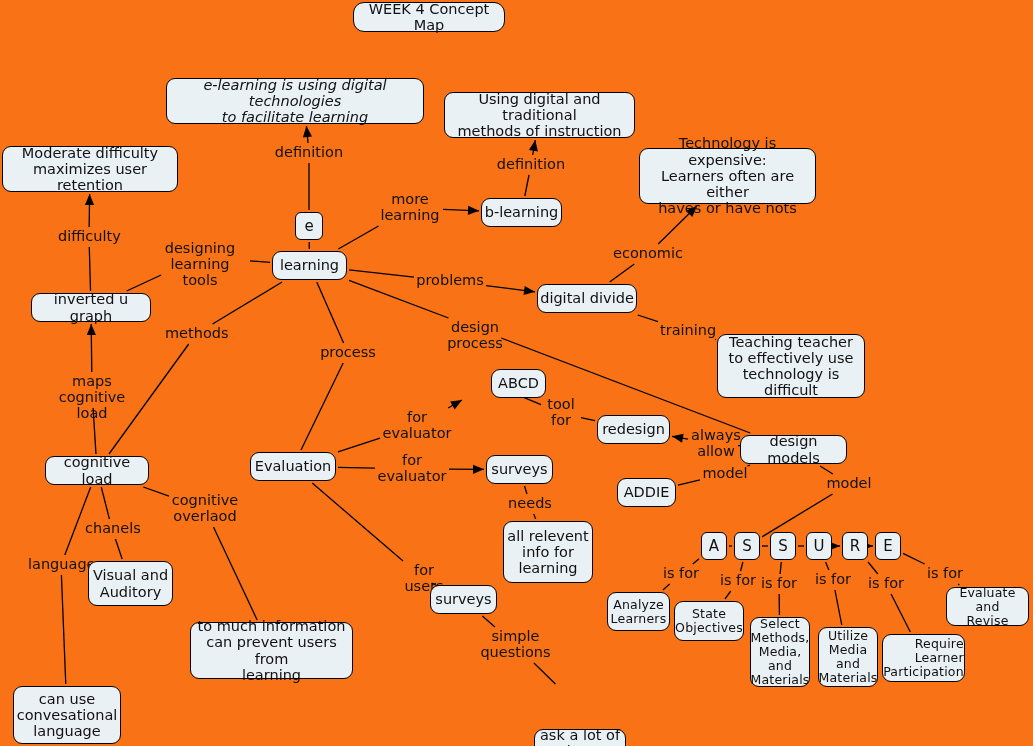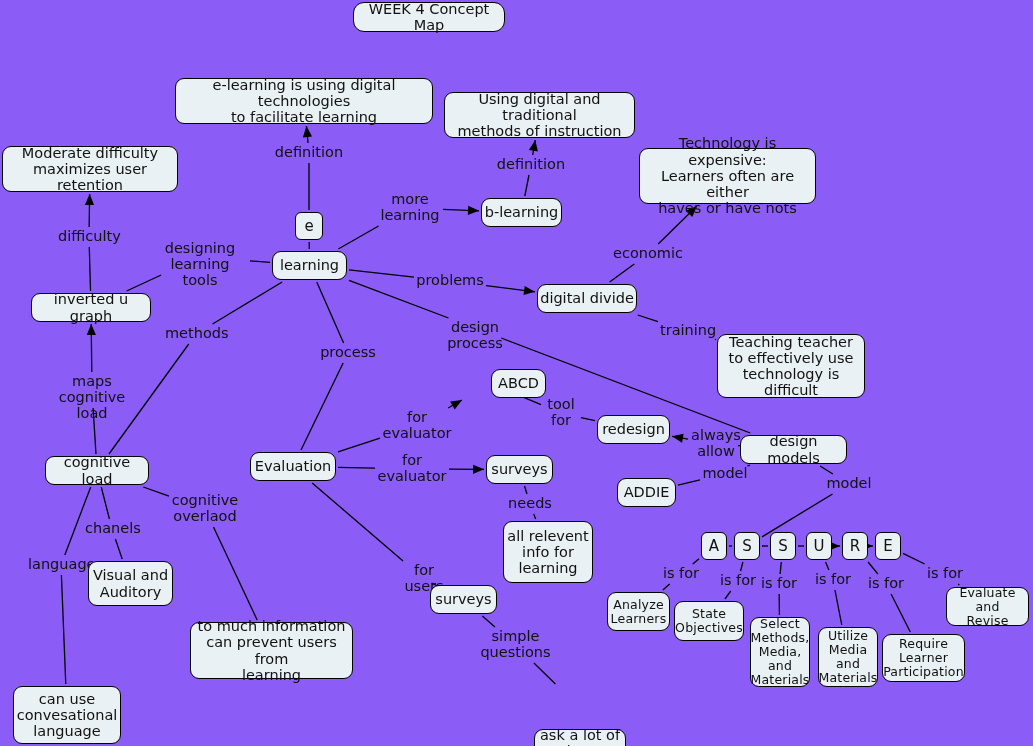--- a/index.html
+++ b/index.html
@@ -4,21 +4,21 @@
 <style>
   html, body {
     margin: 0;
     padding: 0;
     background: #ffffff;
   }
   #canvas {
     position: relative;
     width: 1033px;
     height: 746px;
-    background: #8b5cf6;
+    background: #f97316;
     font-family: "DejaVu Sans", sans-serif;
     overflow: hidden;
   }
   #edges {
     position: absolute;
     left: 0; top: 0;
     width: 1033px;
     height: 746px;
     pointer-events: none;
   }
@@ -137,21 +137,21 @@
       <line x1="958.0769230769231" y1="584" x2="959.3846153846154" y2="585" stroke="#000" stroke-width="1.3"></line>
       <line x1="729" y1="546" x2="732" y2="546" stroke="#000" stroke-width="1.3"></line>
       <line x1="762" y1="546" x2="768" y2="546" stroke="#000" stroke-width="1.3"></line>
       <line x1="798" y1="546" x2="804" y2="546" stroke="#000" stroke-width="1.3"></line>
       <line x1="834" y1="546" x2="840" y2="546" stroke="#000" stroke-width="1.3"></line>
       <polygon points="840,546 829,541.4 829,550.6" fill="#000"></polygon>
       <line x1="870" y1="546" x2="873" y2="546" stroke="#000" stroke-width="1.3"></line>
       <polygon points="873,546 862,541.4 862,550.6" fill="#000"></polygon>
     </svg>
 <div class="node title" style="left: 353px; top: 2px; width: 152px; height: 30px;">WEEK 4 Concept Map</div>
-    <div class="node std" style="left: 175px; top: 78px; width: 258px; height: 46px;">e-learning is using digital technologies
+    <div class="node std" style="left: 166px; top: 78px; width: 258px; height: 46px; font-style: italic;">e-learning is using digital technologies
 to facilitate learning</div>
     <div class="node std" style="left: 444px; top: 92px; width: 191px; height: 46px;">Using digital and traditional
 methods of instruction</div>
     <div class="node std" style="left: 639px; top: 148px; width: 177px; height: 56px;">Technology is expensive:
 Learners often are either
 haves or have nots</div>
     <div class="node std" style="left: 2px; top: 146px; width: 176px; height: 46px;">Moderate difficulty
 maximizes user retention</div>
     <div class="node tiny" style="left: 295px; top: 212px; width: 28px; height: 28px;">e</div>
     <div class="node std" style="left: 481px; top: 198px; width: 81px; height: 29px;">b-learning</div>
@@ -191,21 +191,21 @@
 learning</div>
     <div class="node small" style="left: 750px; top: 617px; width: 60px; height: 70px;">Select
 Methods,
 Media,
 and
 Materials</div>
     <div class="node small" style="left: 818px; top: 627px; width: 60px; height: 60px;">Utilize
 Media
 and
 Materials</div>
-    <div class="node small" style="left: 882px; top: 634px; width: 83px; height: 48px;">Require
+    <div class="node small" style="left: 882px; top: 634px; width: 83px; height: 48px; text-align: right;">Require
 Learner
 Participation</div>
     <div class="node std" style="left: 534px; top: 709px; width: 92px; height: 28px; margin-top: 20px;">ask a lot of
 them</div>
     <div class="node std" style="left: 13px; top: 686px; width: 108px; height: 58px;">can use
 convesational
 language</div>
     <div class="edge-label" style="left: 274px; top: 145px; width: 70px;">definition</div>
     <div class="edge-label" style="left: 496px; top: 157px; width: 70px;">definition</div>
     <div class="edge-label" style="left: 58px; top: 229px; width: 62px;">difficulty</div>

